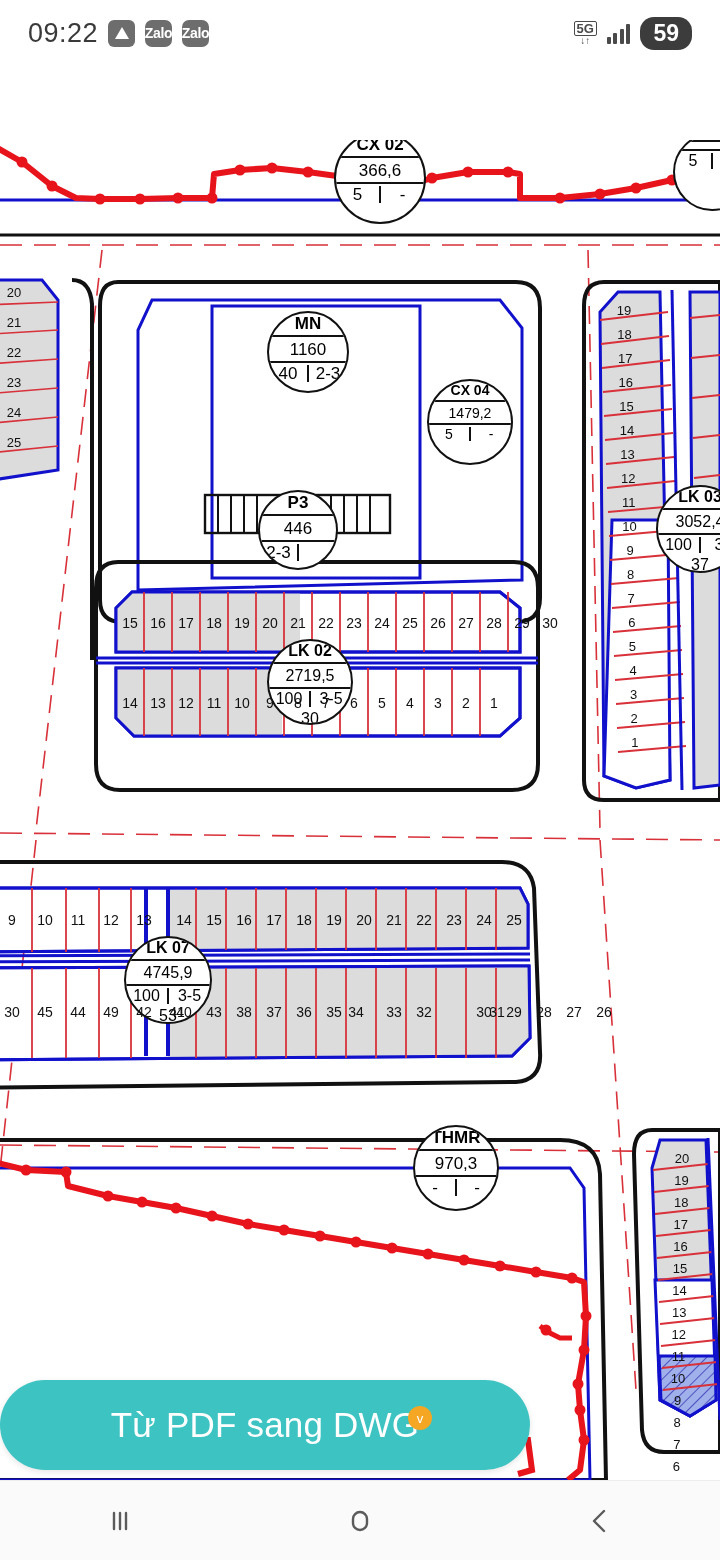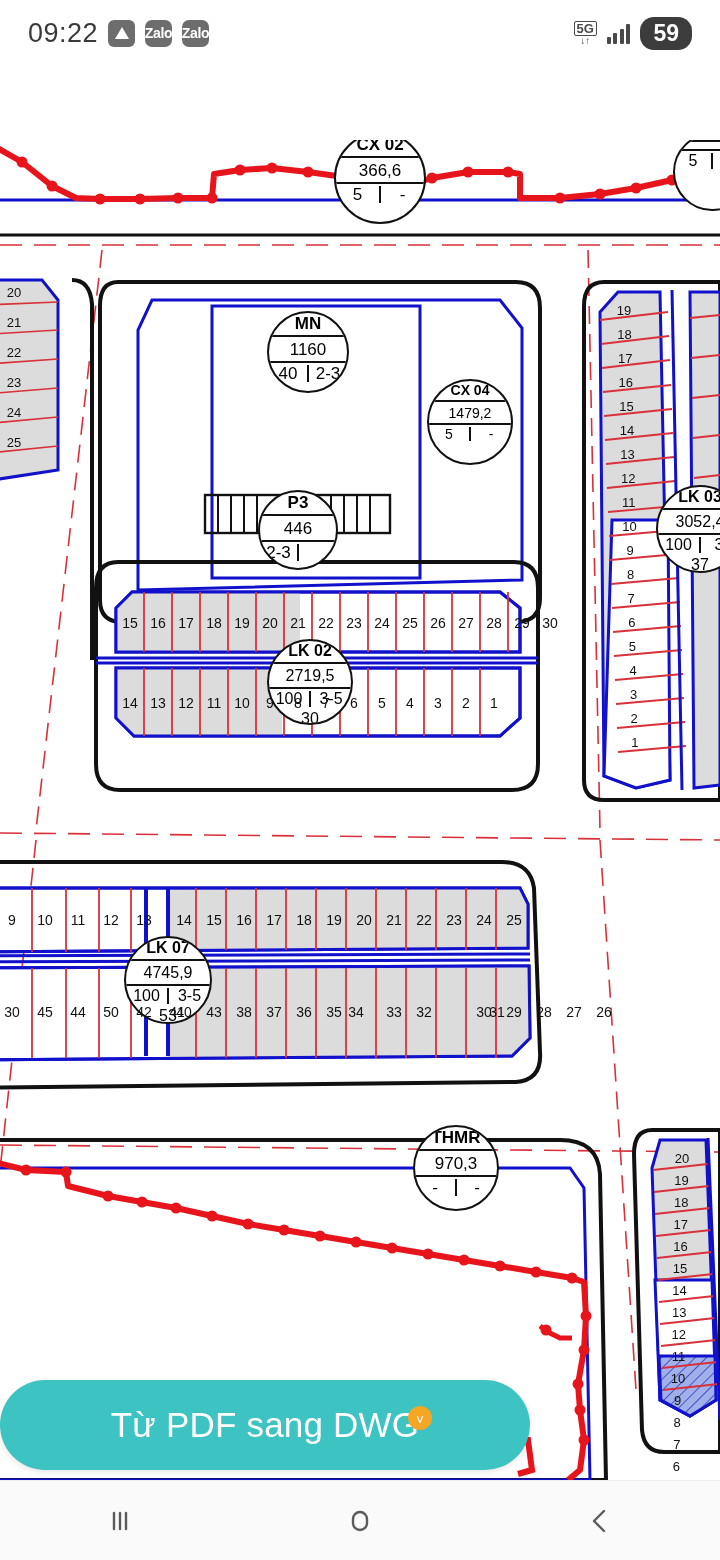--- a/index.html
+++ b/index.html
@@ -543,21 +543,21 @@
         <div class="lotnum" style="left: 334px; top: 780px;">19</div>
         <div class="lotnum" style="left: 364px; top: 780px;">20</div>
         <div class="lotnum" style="left: 394px; top: 780px;">21</div>
         <div class="lotnum" style="left: 424px; top: 780px;">22</div>
         <div class="lotnum" style="left: 454px; top: 780px;">23</div>
         <div class="lotnum" style="left: 484px; top: 780px;">24</div>
         <div class="lotnum" style="left: 514px; top: 780px;">25</div>
         <div class="lotnum" style="left: 12px; top: 872px;">30</div>
         <div class="lotnum" style="left: 45px; top: 872px;">45</div>
         <div class="lotnum" style="left: 78px; top: 872px;">44</div>
-        <div class="lotnum" style="left: 111px; top: 872px;">50</div>
+        <div class="lotnum" style="left: 111px; top: 872px;">49</div>
         <div class="lotnum" style="left: 144px; top: 872px;">42</div>
         <div class="lotnum" style="left: 177px; top: 872px;">41</div>
         <div class="lotnum" style="left: 184px; top: 872px;">40</div>
         <div class="lotnum" style="left: 214px; top: 872px;">43</div>
         <div class="lotnum" style="left: 244px; top: 872px;">38</div>
         <div class="lotnum" style="left: 274px; top: 872px;">37</div>
         <div class="lotnum" style="left: 304px; top: 872px;">36</div>
         <div class="lotnum" style="left: 334px; top: 872px;">35</div>
         <div class="lotnum" style="left: 356px; top: 872px;">34</div>
         <div class="lotnum" style="left: 394px; top: 872px;">33</div>

